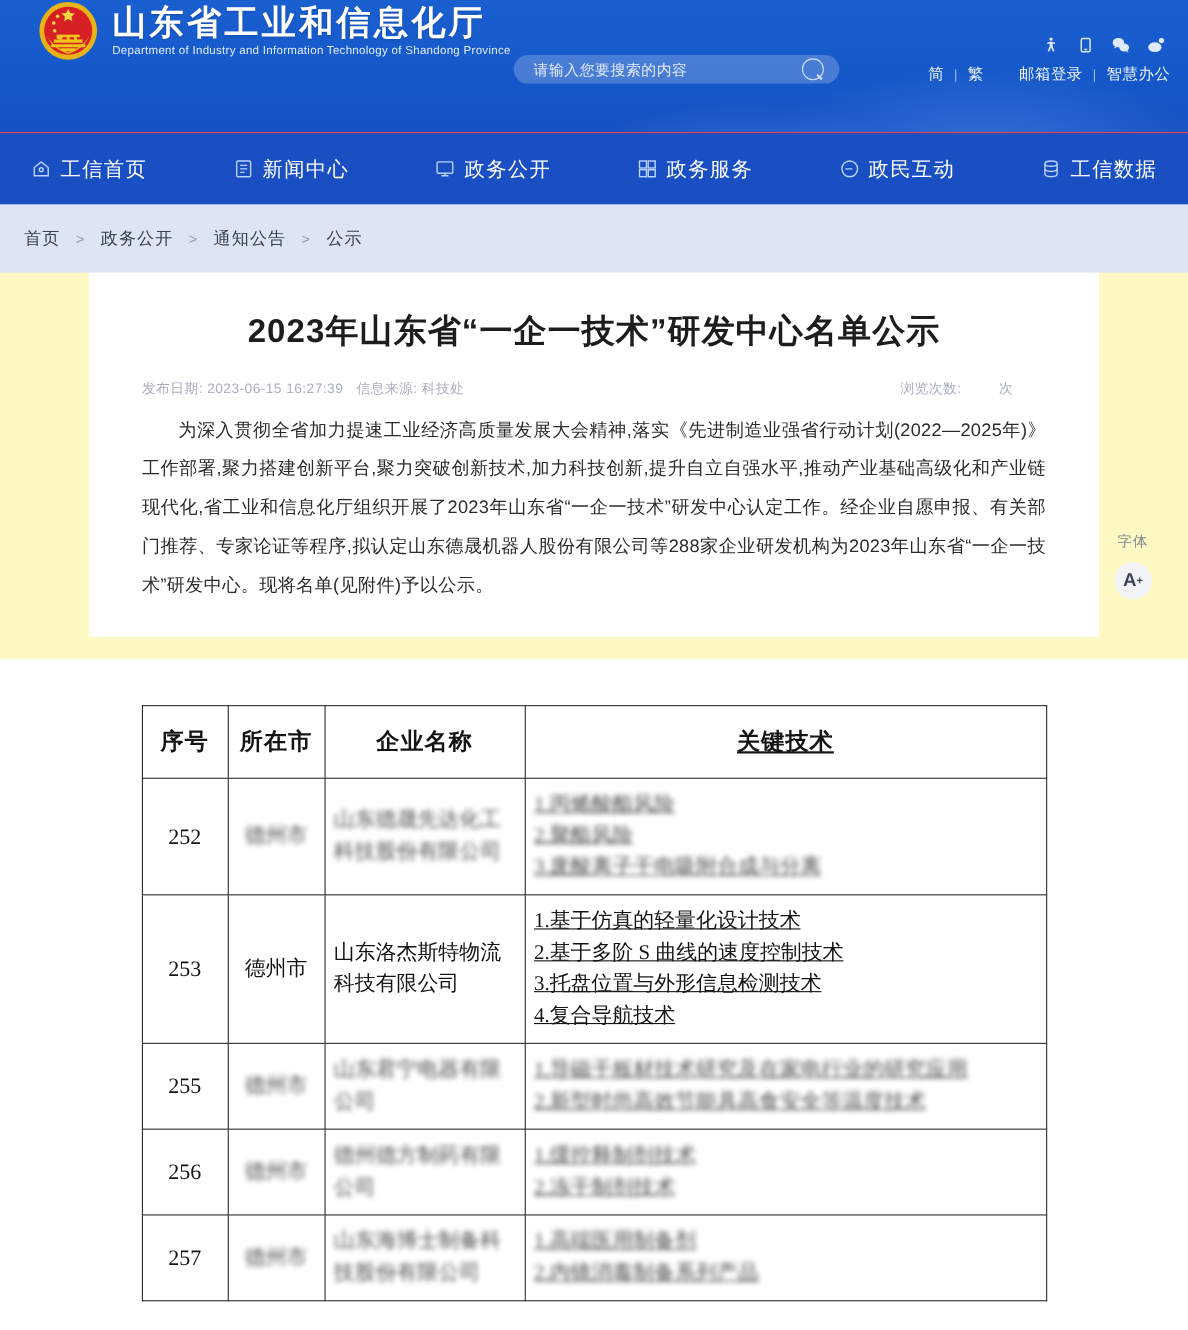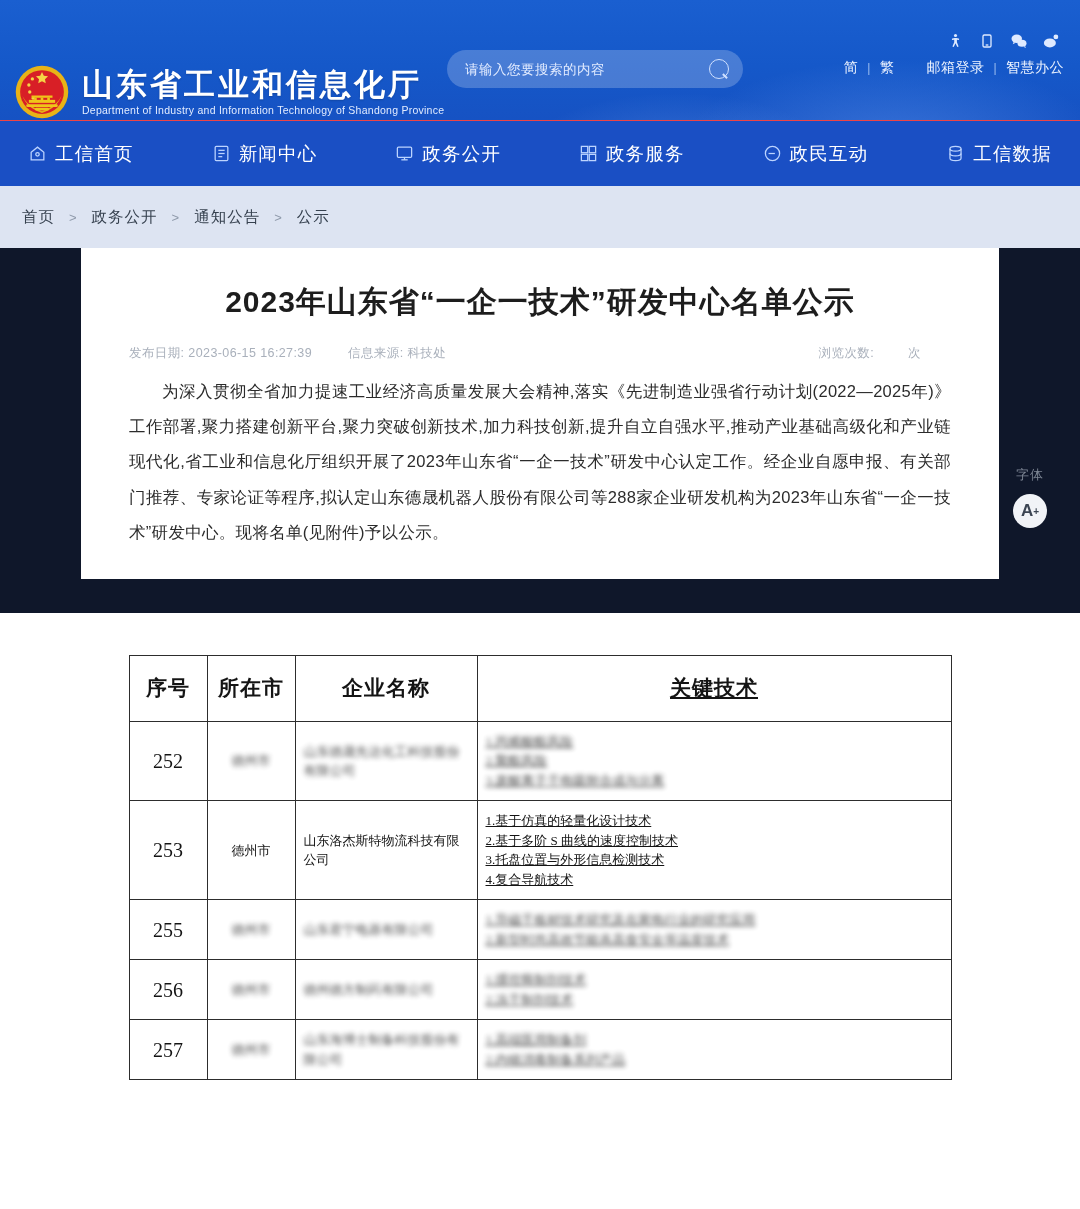--- a/index.html
+++ b/index.html
@@ -24,21 +24,22 @@
     width: 620px;
     background:
       radial-gradient(ellipse 300px 120px at 70% 120%, rgba(120,175,255,0.35), rgba(120,175,255,0) 70%),
       radial-gradient(ellipse 220px 90px at 35% 130%, rgba(150,195,255,0.25), rgba(150,195,255,0) 70%);
     pointer-events: none;
   }
   .header-inner {
     position: relative;
     height: 120px;
     display: flex;
-    align-items: flex-end;
+    align-items: flex-start;
+    margin-left: 20px;
   }
 
   .logo-block {
     display: flex;
     align-items: center;
     margin-left: 14px;
   }
   .emblem {
     width: 56px; height: 56px;
     flex: 0 0 56px;
@@ -60,21 +61,21 @@
     letter-spacing: 0.25px;
     margin-top: 3px;
     white-space: nowrap;
   }
 
   .search-box {
     position: absolute;
     left: 447px;
     top: 50px;
     width: 296px;
-    height: 38px;
+    height: 26px;
     background: rgba(255,255,255,0.22);
     border-radius: 19px;
     display: flex;
     align-items: center;
     padding: 0 14px 0 18px;
   }
   .search-input {
     flex: 1;
     background: transparent;
     border: none;
@@ -181,22 +182,22 @@
     align-items: center;
     font-size: 15.5px;
     color: #36414f;
     letter-spacing: 1px;
   }
   .crumb a { color: #36414f; text-decoration: none; cursor: pointer; }
   .crumb .sp { color: #8f9aab; margin: 0 14px; font-size: 13px; }
 
   
   .card-band {
-    background: #0f172a;
-    padding: 0 0 34px 0;
+    background: #fef9c3;
+    padding: 0 0 20px 0;
     position: relative;
   }
   .article-card {
     margin: 0 auto;
     width: 918px;
     background: #ffffff;
     padding: 34px 48px 28px 48px;
   }
   .article-title {
     text-align: center;
@@ -208,35 +209,35 @@
     margin-bottom: 22px;
   }
   .article-meta {
     display: flex;
     align-items: center;
     font-size: 12.5px;
     color: #a9b0bb;
     letter-spacing: 0.4px;
     padding-bottom: 12px;
   }
-  .meta-left { display: flex; gap: 36px; }
+  .meta-left { display: flex; gap: 12px; }
   .meta-right { margin-left: auto; display: flex; gap: 34px; padding-right: 30px; }
   .article-body {
     font-size: 16.5px;
     line-height: 2.15;
     color: #2b2b2b;
     text-align: justify;
     text-indent: 2em;
     letter-spacing: 0.3px;
   }
 
   .font-widget {
     position: absolute;
     right: 20px;
-    top: 218px;
+    top: 235px;
     width: 60px;
     text-align: center;
   }
   .font-widget .fw-label {
     font-size: 13px;
     color: #7d8694;
     letter-spacing: 1px;
     margin-bottom: 10px;
   }
   .fw-btn {
@@ -261,21 +262,21 @@
   }
   table.listing {
     border-collapse: collapse;
     margin: 0 auto;
     width: 822px;
     table-layout: fixed;
   }
   table.listing td, table.listing th {
     border: 1px solid #2d2d2d;
     padding: 10px 8px;
-    font-size: 13px;
+    font-size: 19px;
     color: #141414;
     font-family: "Liberation Serif", "DejaVu Serif", serif;
     vertical-align: middle;
   }
   table.listing th {
     text-align: center;
     font-weight: bold;
     font-size: 21px;
     height: 66px;
     letter-spacing: 1px;

